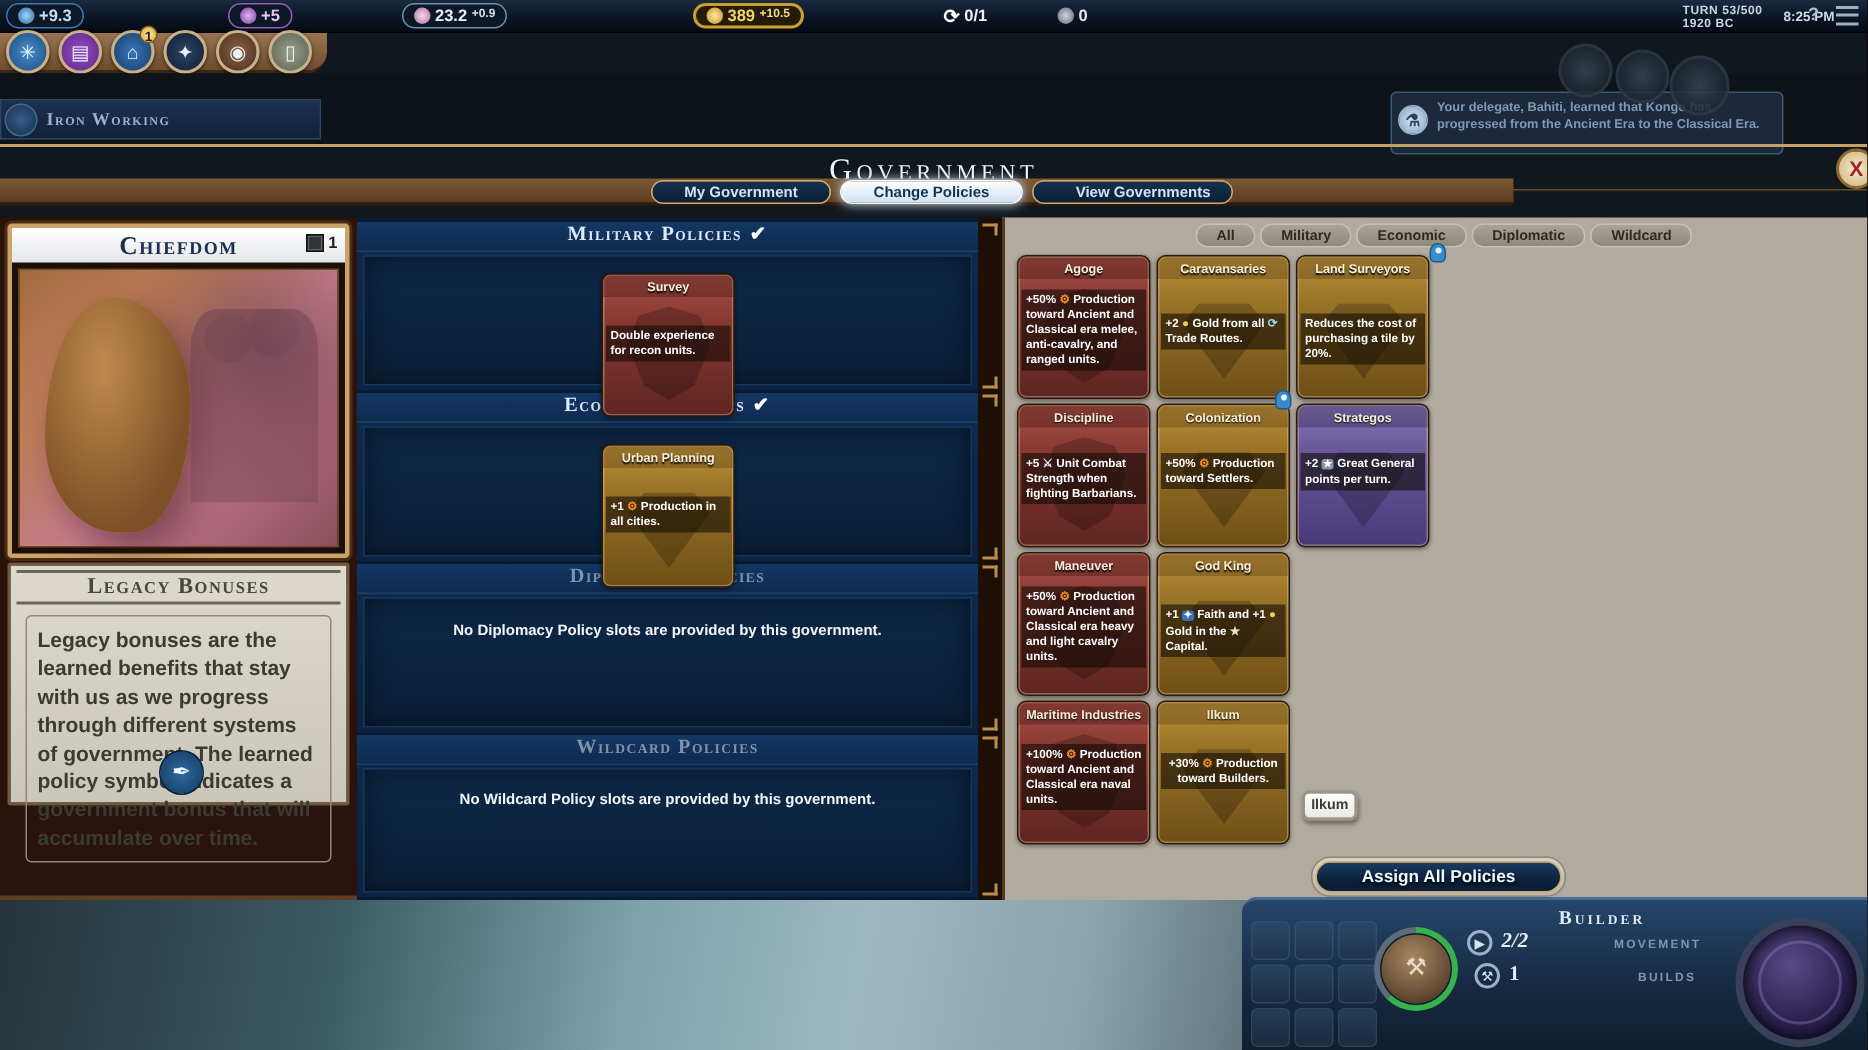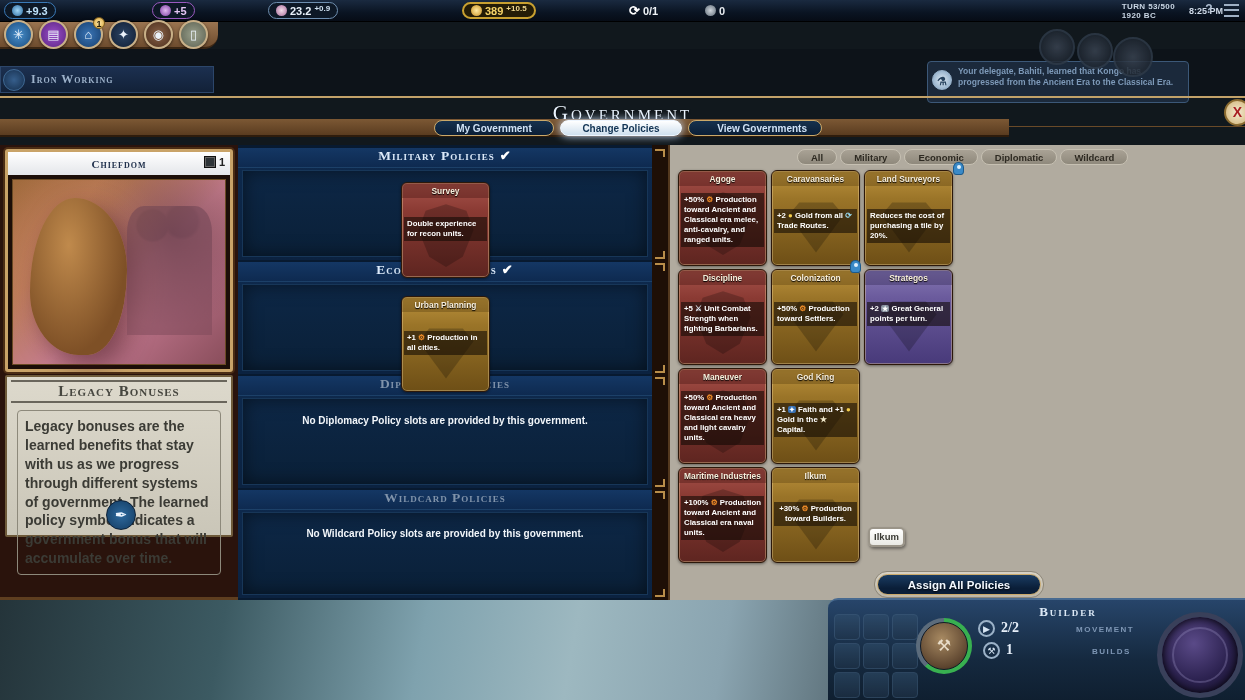--- a/index.html
+++ b/index.html
@@ -68,21 +68,21 @@
                 box-shadow:0 0 8px #cfe4ff; border-color:#eef6ff; }
 
   #gov-body { left:0; top:145px; width:1245px; height:455px; background:#2a130c;
               border-bottom:3px solid #5e3e20; }
 
   
   #chief-card { left:5px; top:4px; width:228px; height:223px; border:3px solid #c9a368;
                 border-radius:3px; background:#1c0e08; box-shadow:0 0 0 2px #4a2c14; }
   #chief-head { height:23px; background:linear-gradient(#ffffff,#e4e6ea); display:flex; align-items:center; }
   #chief-name { flex:1; text-align:center; font-family:"Liberation Serif",serif; font-variant:small-caps;
-                font-size:11px; font-weight:bold; color:#20304c; letter-spacing:1px; }
+                font-size:17px; font-weight:bold; color:#20304c; letter-spacing:1px; }
   #chief-slots { position:absolute; right:5px; top:4px; font-size:11px; font-weight:bold; color:#222;
                  display:flex; gap:3px; align-items:center;}
   #chief-slots .sq { width:12px; height:12px; background:#2e3438; border:1px solid #111;
                      box-shadow:inset 0 0 0 1px #666; }
   #chief-art { position:absolute; left:4px; top:27px; right:4px; bottom:4px; border:1px solid #6a4a24;
                background:
                  radial-gradient(circle at 75% 30%, rgba(90,50,60,.55), transparent 45%),
                  radial-gradient(circle at 30% 45%, rgba(240,150,130,.35), transparent 55%),
                  linear-gradient(135deg,#a06a3c 0%, #b97a56 30%, #c77e8e 55%, #b06a7e 75%, #8a4e5c 100%); }
   #chief-art .head { position:absolute; left:8%; top:10%; width:46%; height:85%;
@@ -427,21 +427,21 @@
       <div class="act"></div>
       <div class="act"></div>
       <div class="act"></div>
       <div class="act"></div>
       <div class="act"></div>
     </div>
     <div id="portrait-ring">
       <div id="portrait">⚒</div>
     </div>
     <div class="stat-ic" style="left:150px; top:20px;">▶</div>
-    <div class="stat-v" style="left:173px; top:20px;">2/2</div>
+    <div class="stat-v" style="left:173px; top:20px;font-style:italic;">2/2</div>
     <div class="stat-l" style="left:248px; top:25px;">MOVEMENT</div>
     <div class="stat-ic" style="left:155px; top:42px;">⚒</div>
     <div class="stat-v" style="left:178px; top:42px;">1</div>
     <div class="stat-l" style="left:264px; top:47px;">BUILDS</div>
     <div id="compass"></div>
   </div>
 
 </div>
 
 </body></html>

